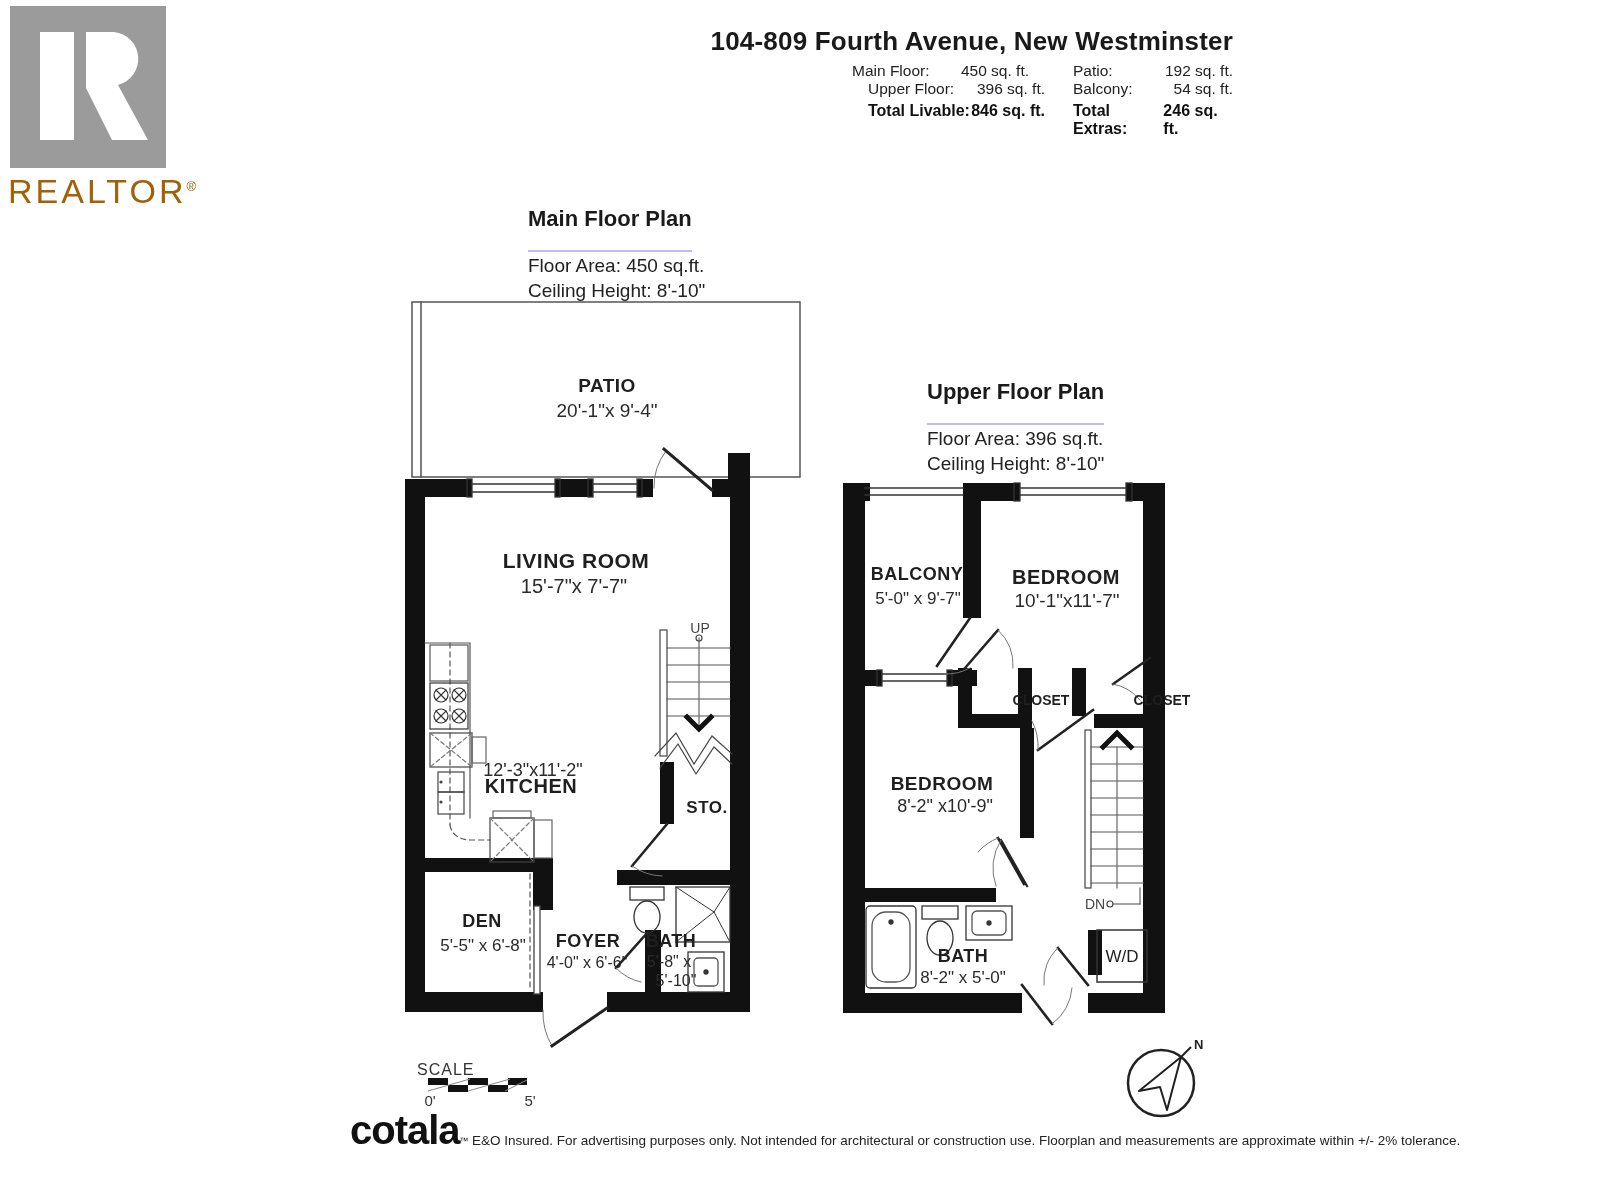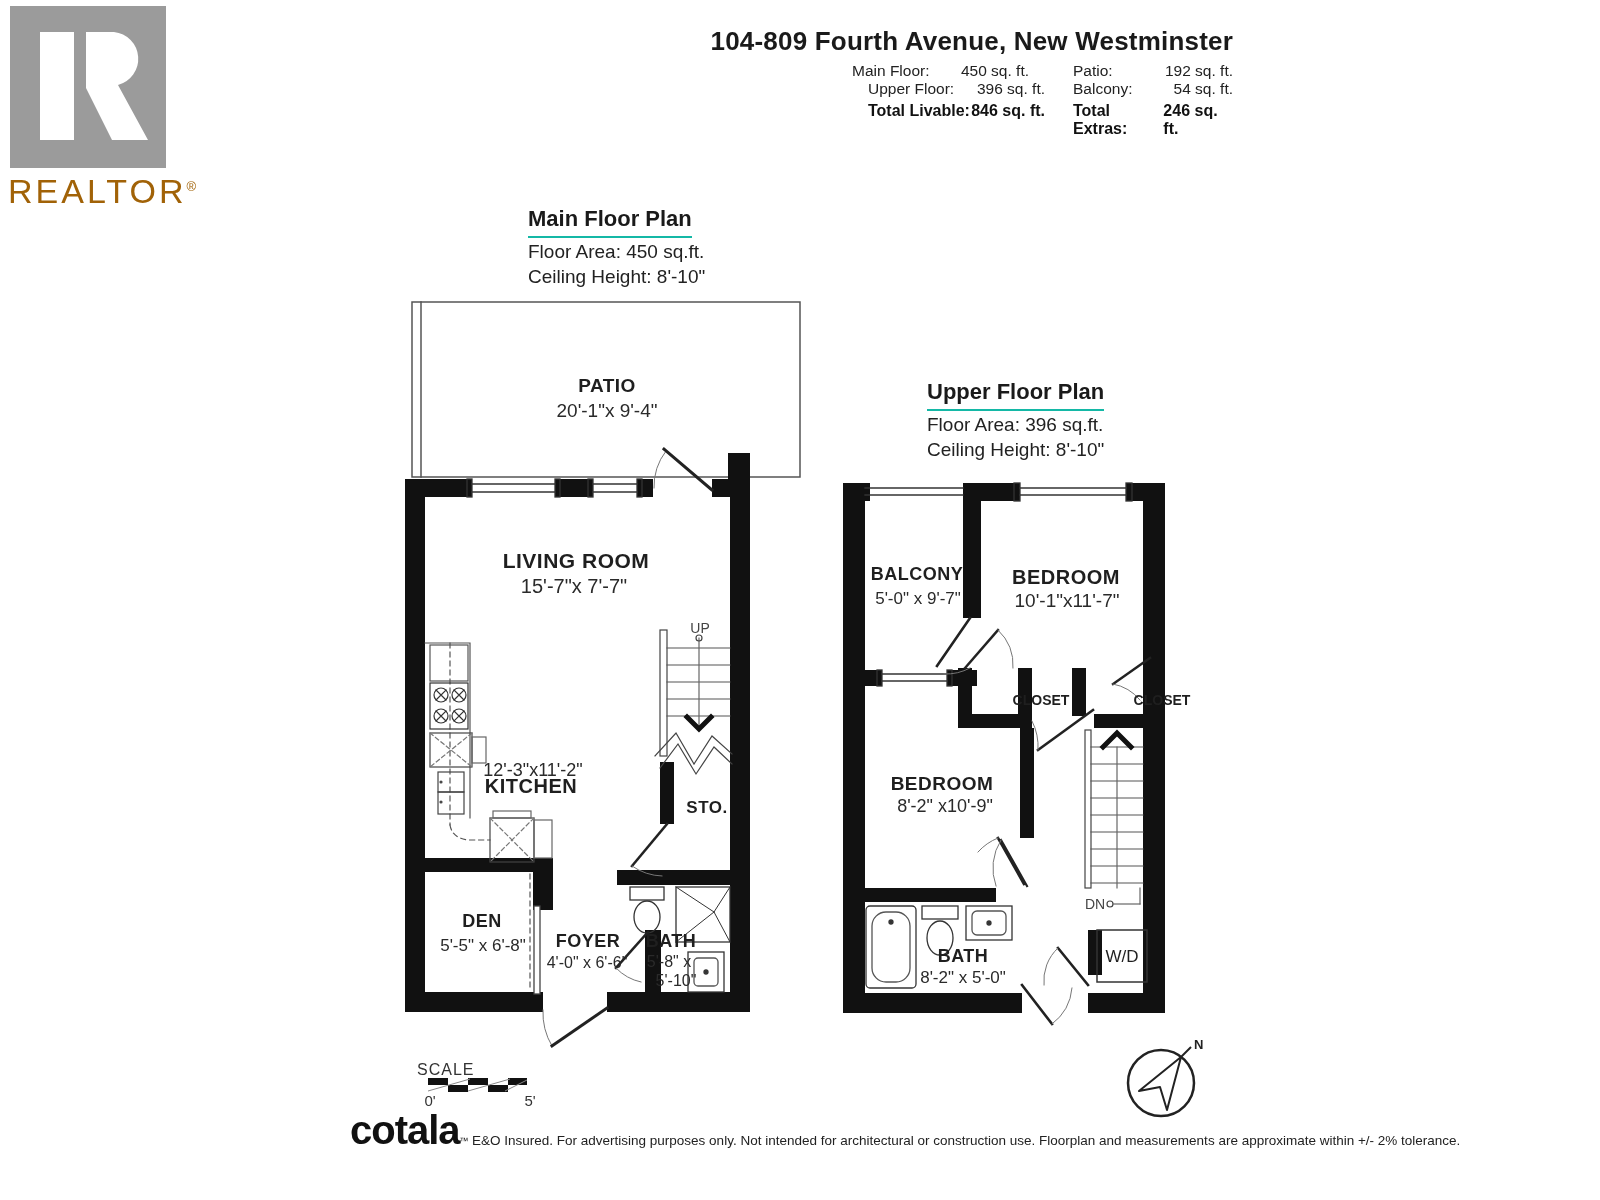--- a/index.html
+++ b/index.html
@@ -10,21 +10,21 @@
   .lbl-left{position:absolute;transform:translate(0,-50%);white-space:nowrap;color:#1f1f1f;line-height:1;}
   .room{font-size:19px;font-weight:bold;letter-spacing:.5px;}
   .dims{font-size:18px;color:#2a2a2a;}
   .small-room{font-size:14px;font-weight:bold;margin-left:45px;}
   
   .addr{position:absolute;top:26px;right:367px;font-size:26px;font-weight:bold;letter-spacing:.2px;}
   .stat-row{position:absolute;display:flex;justify-content:space-between;font-size:15.5px;color:#222;}
   .stat-row.total{font-weight:bold;font-size:16px;color:#111;}
   
   .plan-title-block{position:absolute;}
-  .plan-title{font-size:22px;font-weight:bold;border-bottom:2px solid #14b8a6;display:inline-block;padding-bottom:4px;}
+  .plan-title{font-size:22px;font-weight:bold;border-bottom:2px solid #c4b5fd;display:inline-block;padding-bottom:18px;}
   .plan-sub{font-size:19px;margin-top:3px;color:#222;}
   
   .realtor-word{position:absolute;left:8px;top:172px;font-size:34px;color:#a16207;letter-spacing:3px;}
   .realtor-word sup{font-size:13px;}
   
   .cotala{position:absolute;left:350px;top:1108px;font-size:40px;font-weight:bold;letter-spacing:-1px;color:#111;}
   .cotala .tm{font-size:9px;font-weight:normal;vertical-align:baseline;}
   .disclaimer{position:absolute;left:472px;top:1133px;font-size:13.5px;color:#222;}
   .scale-word{font-size:16px;letter-spacing:1px;color:#333;}
   .scale-num{font-size:15px;color:#333;}

